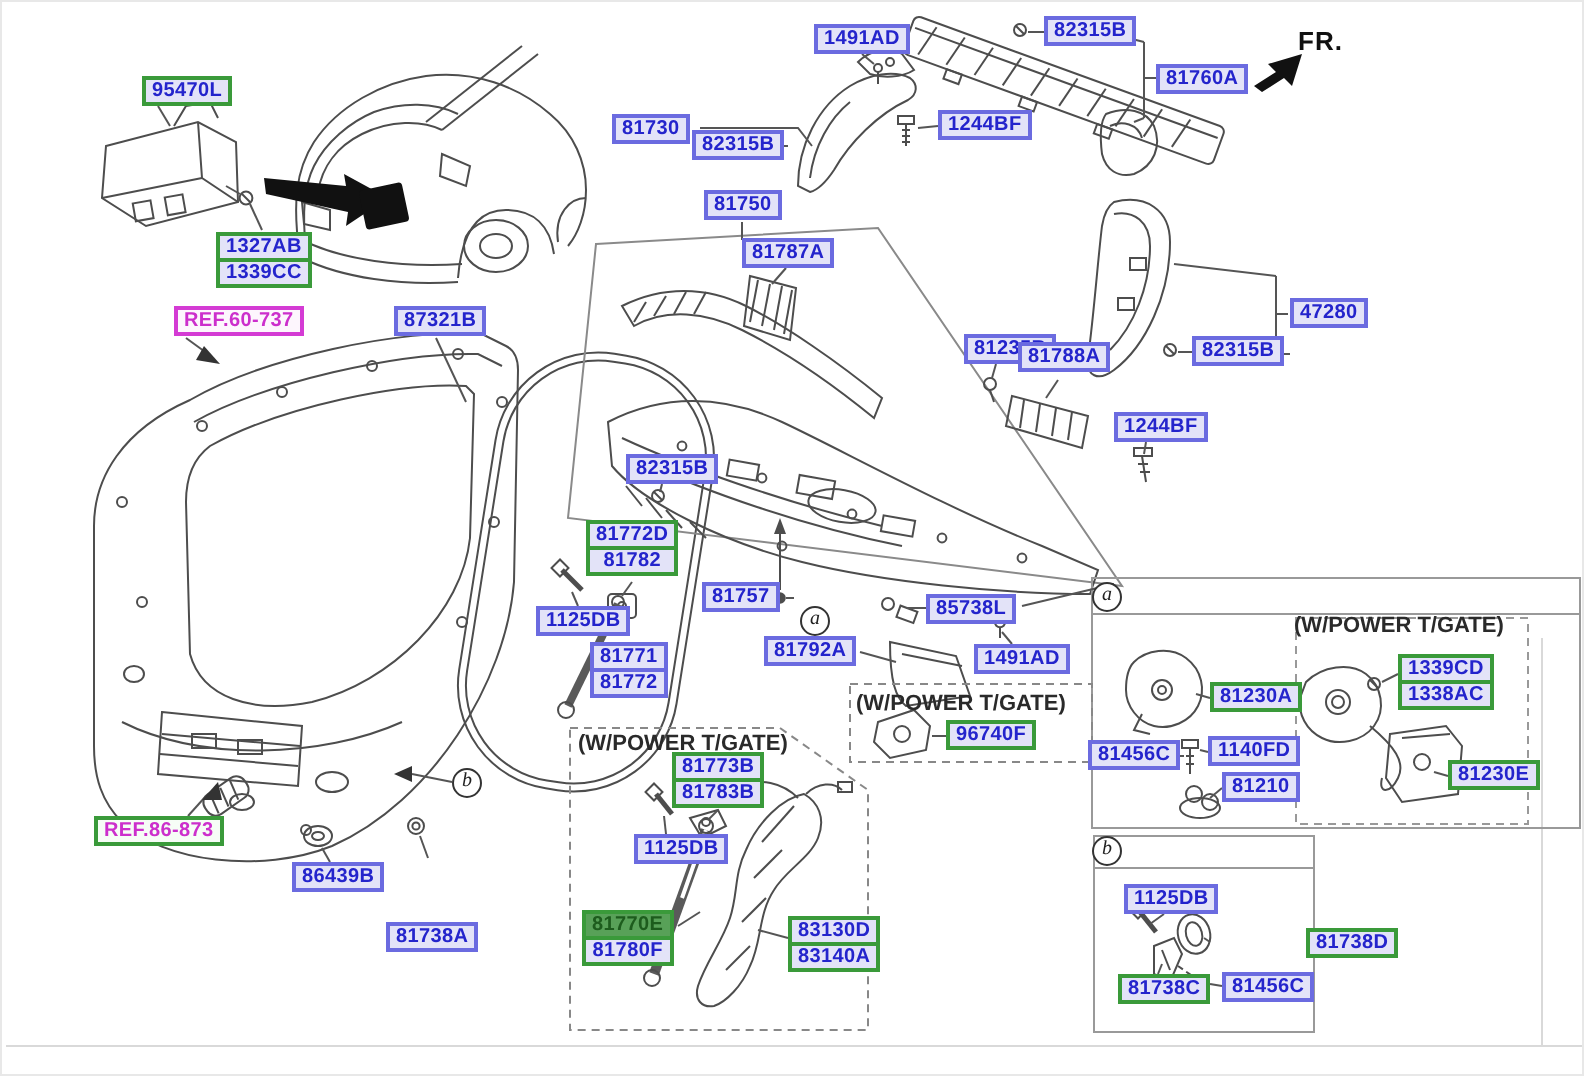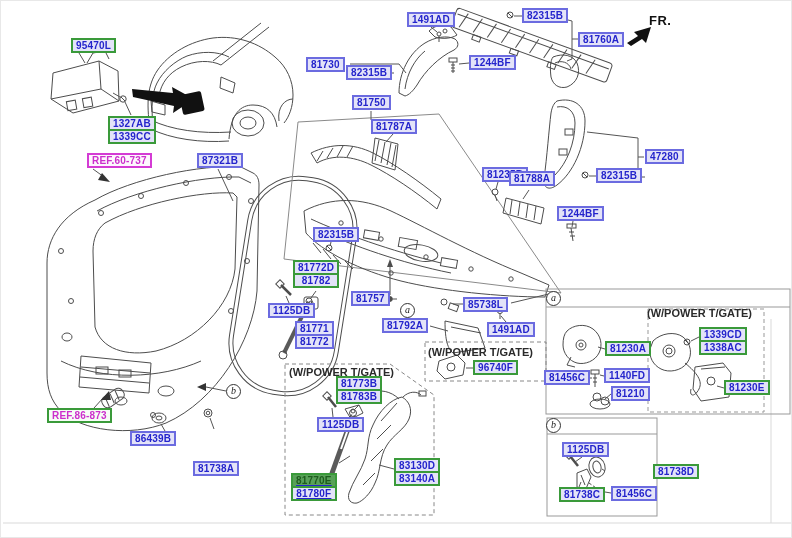--- a/index.html
+++ b/index.html
@@ -379,21 +379,21 @@
       </div>
       <div class="lbl ref-magenta" style="left: 47px; top: 152px; margin-left: 39px;">
         <div class="row">REF.60-737</div>
       </div>
       <div class="lbl blue" style="left: 196px; top: 152px;">
         <div class="row">87321B</div>
       </div>
       <div class="lbl ref-green" style="left: 46px; top: 407px;">
         <div class="row">REF.86-873</div>
       </div>
-      <div class="lbl blue" style="left: 129px; top: 430px;">
+      <div class="lbl blue" style="left: 145px; top: 430px;">
         <div class="row">86439B</div>
       </div>
       <div class="lbl blue" style="left: 192px; top: 428px; margin-top: 32px;">
         <div class="row">81738A</div>
       </div>
       <div class="lbl blue" style="left: 406px; top: 11px;">
         <div class="row">1491AD</div>
       </div>
       <div class="lbl blue" style="left: 521px; top: 7px;">
         <div class="row">82315B</div>
@@ -466,21 +466,21 @@
       <div class="lbl caption" style="left: 288px; top: 365px;">
         <div class="row">(W/POWER T/GATE)</div>
       </div>
       <div class="lbl stack-green" style="left: 335px; top: 375px;">
         <div class="row">81773B</div>
         <div class="row">81783B</div>
       </div>
       <div class="lbl blue" style="left: 316px; top: 416px;">
         <div class="row">1125DB</div>
       </div>
-      <div class="lbl stack-green" style="left: 290px; top: 472px; text-decoration: underline;">
+      <div class="lbl stack-green" style="left: 290px; top: 454px;">
         <div class="row hl">81770E</div>
         <div class="row">81780F</div>
       </div>
       <div class="lbl stack-green" style="left: 393px; top: 457px;">
         <div class="row">83130D</div>
         <div class="row">83140A</div>
       </div>
       <div class="lbl green" style="left: 604px; top: 340px;">
         <div class="row">81230A</div>
       </div>

